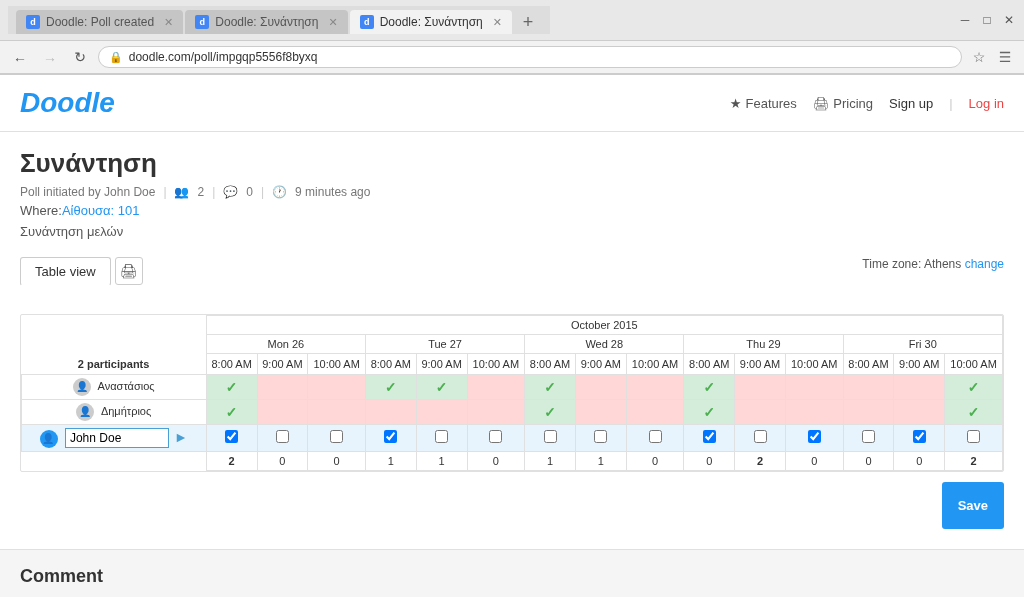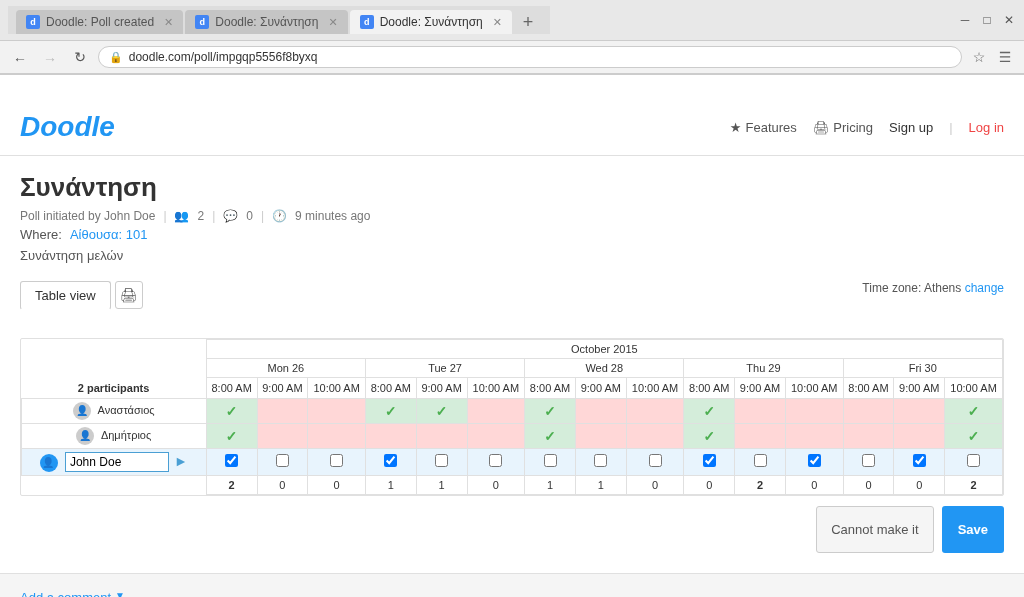--- a/index.html
+++ b/index.html
@@ -23,34 +23,34 @@
     .url-bar { flex: 1; display: flex; align-items: center; background: white; border: 1px solid #ccc; border-radius: 12px; padding: 3px 10px; gap: 6px; }
     .url-icon { color: #888; font-size: 11px; }
     .url-text { flex: 1; font-size: 12px; color: #333; }
     .browser-actions { display: flex; gap: 4px; }
     .browser-action-btn { width: 22px; height: 22px; border: none; background: none; cursor: pointer; color: #666; font-size: 14px; display: flex; align-items: center; justify-content: center; }
 
     
     .page { background: white; min-height: calc(100vh - 100px); }
 
     
-    .site-header { display: flex; align-items: center; padding: 12px 20px; border-bottom: 1px solid #e0e0e0; margin-top: 24px; }
+    .site-header { display: flex; align-items: center; padding: 12px 20px; border-bottom: 1px solid #e0e0e0; }
     .logo { color: #2196F3; font-size: 28px; font-weight: bold; font-style: italic; }
     .header-nav { margin-left: auto; display: flex; align-items: center; gap: 16px; }
     .header-nav-item { color: #555; font-size: 13px; cursor: pointer; display: flex; align-items: center; gap: 4px; }
     .header-nav-item.btn-signup { color: #333; }
     .header-nav-item.btn-login { color: #ef4444; }
     .header-separator { color: #ccc; }
 
     
     .poll-header { padding: 16px 20px 8px; }
     .poll-title { font-size: 26px; font-weight: bold; color: #333; margin-bottom: 6px; }
     .poll-meta { display: flex; align-items: center; gap: 8px; color: #777; font-size: 12px; margin-bottom: 4px; }
     .poll-meta-sep { color: #ccc; }
-    .poll-where { display: flex; align-items: center; gap: 8px; font-size: 13px; color: #555; margin-bottom: 4px; }
+    .poll-where { display: flex; align-items: center; gap: 0; font-size: 13px; color: #555; margin-bottom: 4px; }
     .poll-where-link { color: #2196F3; cursor: pointer; }
     .poll-desc { font-size: 13px; color: #555; margin-top: 6px; }
 
     
     .table-section { padding: 10px 20px; }
     .view-tabs { display: flex; align-items: flex-start; gap: 4px; margin-bottom: 28px; }
     .view-tab { padding: 6px 14px; border: 1px solid #ccc; border-radius: 3px; font-size: 13px; cursor: pointer; background: white; }
     .view-tab.active { background: white; border-bottom: 1px solid white; font-weight: normal; }
     .print-btn { width: 28px; height: 28px; border: 1px solid #ccc; border-radius: 3px; background: white; cursor: pointer; display: flex; align-items: center; justify-content: center; color: #555; font-size: 14px; }
     .timezone-info { margin-left: auto; font-size: 12px; color: #555; }
@@ -308,25 +308,25 @@
             <td class="count-row">0</td>
             <td class="count-row">0</td>
             <td class="count-row">0</td>
             <td class="count-row"><strong>2</strong></td>
           </tr>
         </tbody>
       </table>
     </div>
 
     <div class="action-row">
-      <button class="btn-cannot">Cannot make it</button>
       <button class="btn-save">Save</button>
     </div>
   </div>
 
   <div class="comment-section">
+    <div class="comment-title">Comment</div>
     <div class="add-comment">
       <span>Add a comment</span>
       <span class="arrow-down">▼</span>
     </div>
   </div>
 
 </div>
 
 </body></html>

